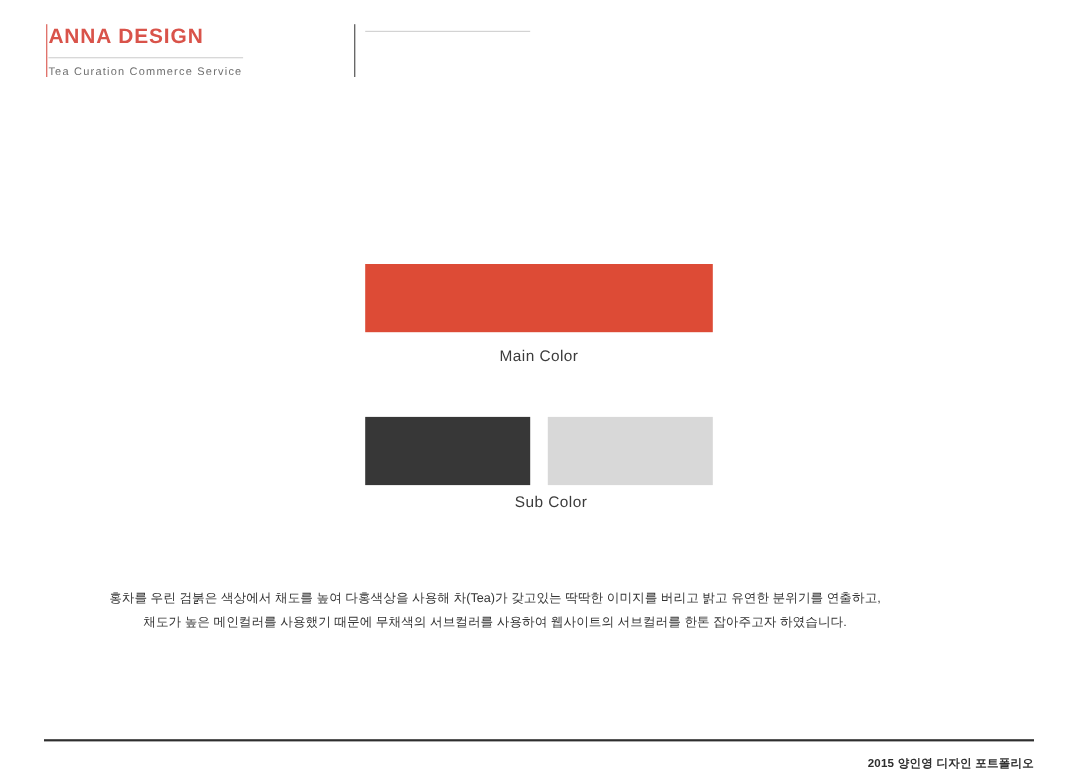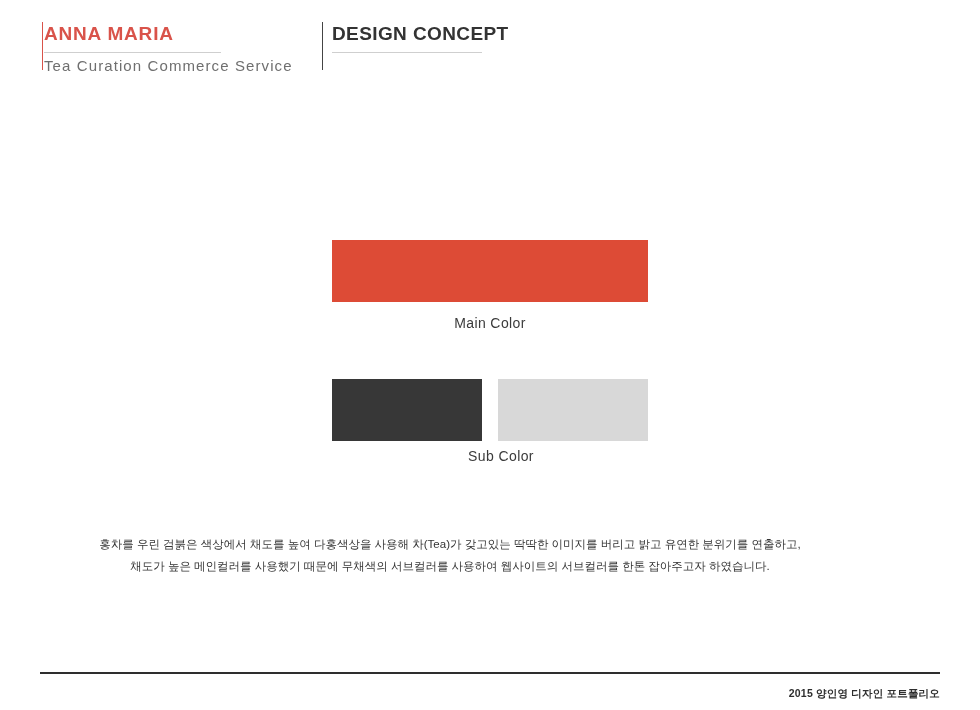--- a/index.html
+++ b/index.html
@@ -46,21 +46,21 @@
     line-height: 24px;
     padding-left: 1px;
   }
   .brand-divider {
     width: 177px;
     height: 1px;
     background: #cfcfcf;
     margin: 6px 0 5px 1px;
   }
   .brand-sub {
-    font-size: 15px;
+    font-size: 10px;
     letter-spacing: 1.1px;
     color: #6f6f6f;
     line-height: 15px;
     padding-left: 1px;
   }
 
   .section-rule {
     position: absolute;
     left: 322px;
     top: 22px;
@@ -184,28 +184,27 @@
     letter-spacing: 0.2px;
   }
 </style>
 </head>
 <body>
 
 <div class="header">
 
   <div class="brand-rule"></div>
   <div class="brand-block">
-    <div class="brand-title">ANNA MARIA</div>
+    <div class="brand-title">ANNA DESIGN</div>
     <div class="brand-divider"></div>
     <div class="brand-sub">Tea Curation Commerce Service</div>
   </div>
 
   <div class="section-rule"></div>
   <div class="section-block">
-    <div class="section-title">DESIGN CONCEPT</div>
     <div class="section-divider"></div>
   </div>
 
 </div>
 
 <div class="swatch-area">
 
   <div class="swatch-row">
     <div class="swatch swatch-main" style="background: rgb(221, 75, 54);"></div>
   </div>

